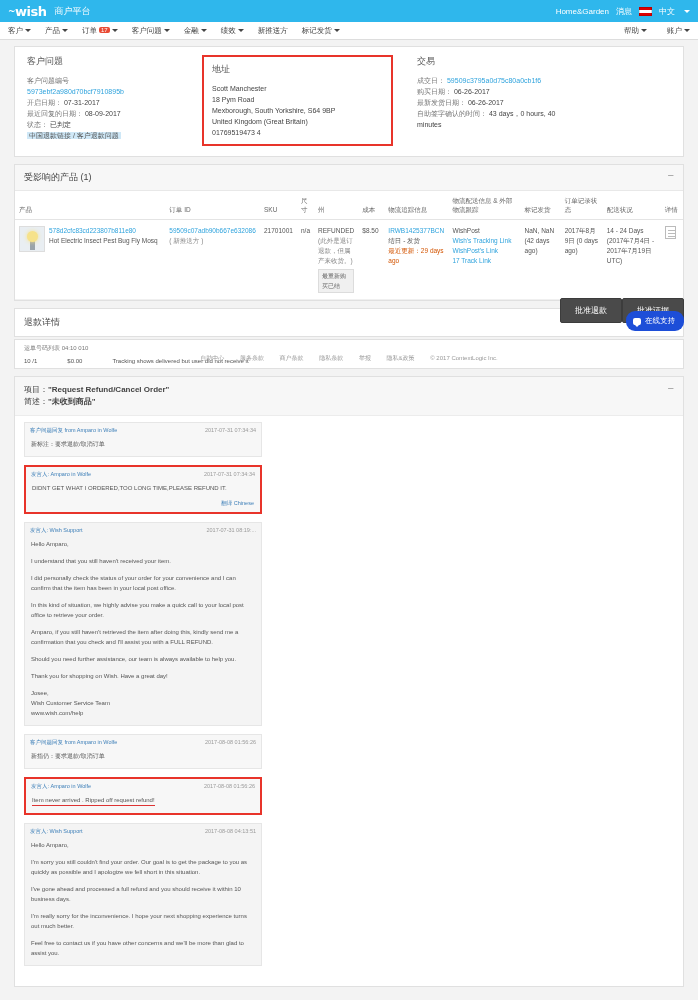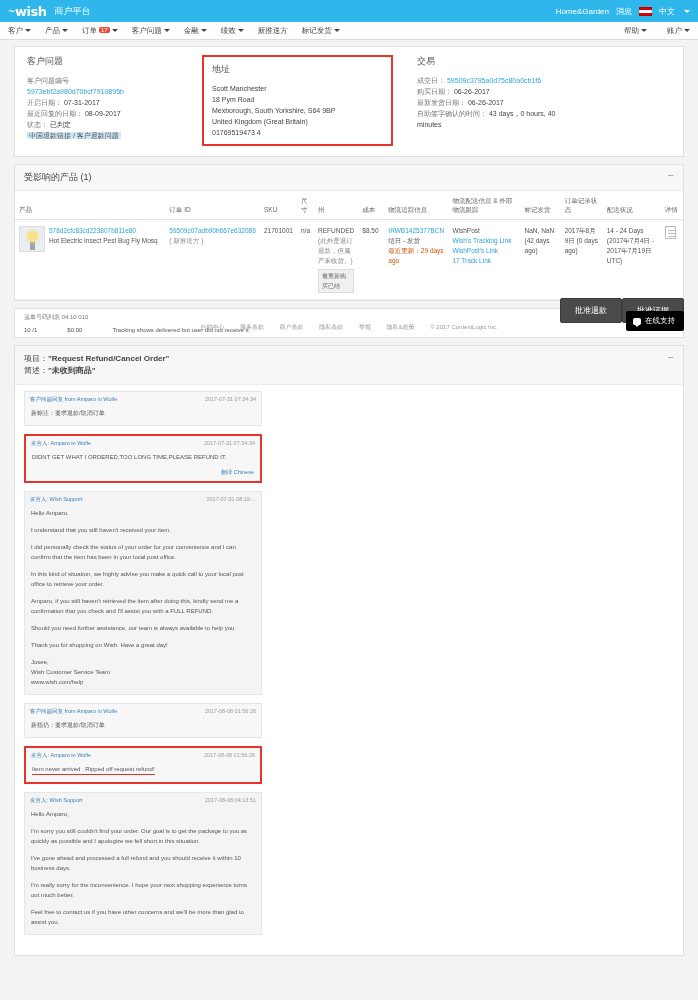--- a/index.html
+++ b/index.html
@@ -160,22 +160,22 @@
   }
 
   
   .fab-row { position:absolute; right:14px; top:298px; display:flex; z-index: 5;}
   .fab {
     background:#4a4a4a; color:#fff; font-size:8px;
     padding:6px 14px; border-radius:2px; border:1px solid #3c3c3c;
   }
   .chatbtn {
     position:absolute; right:14px; top:311px; z-index:6;
-    background:#000000; color:#fff; font-size:7.5px;
-    padding:5px 9px 5px 7px; border-radius:2px;
+    background:#1d4ed8; color:#fff; font-size:7.5px;
+    padding:5px 9px 5px 7px; border-radius:9px;
     display:flex; align-items:center; gap:4px;justify-content:space-between;
   }
   .chatbtn .bubble {
     width:8px;height:7px;background:#fff;border-radius:2px;display:inline-block;position:relative;
   }
   .chatbtn .bubble::after{content:"";position:absolute;left:1px;bottom:-2px;border-left:3px solid transparent;border-right:3px solid transparent;border-top:3px solid #fff;}
 
   
   .strip {
     background:#fff;border:1px solid #e0e0e0;margin-bottom:7px;
@@ -346,20 +346,24 @@
             <td>NaN, NaN (42 days ago)</td>
             <td>2017年8月9日 (0 days ago)</td>
             <td>14 - 24 Days (2017年7月4日 - 2017年7月19日 UTC)</td>
             <td><span class="doc-icon"></span></td>
           </tr>
         </tbody>
       </table>
     </div>
 
 
+    <div class="barpanel" style="margin-bottom:2px">
+      <span>退款详情</span>
+      <span class="collapse">+</span>
+    </div>
 
     <div class="strip">
       <div class="r1">
         <span>运单号码列表 04:10 010</span>
       </div>
       <div class="footerline">
         <span>自助中心</span>
         <span>服务条款</span>
         <span>商户条款</span>
         <span>隐私条款</span>

